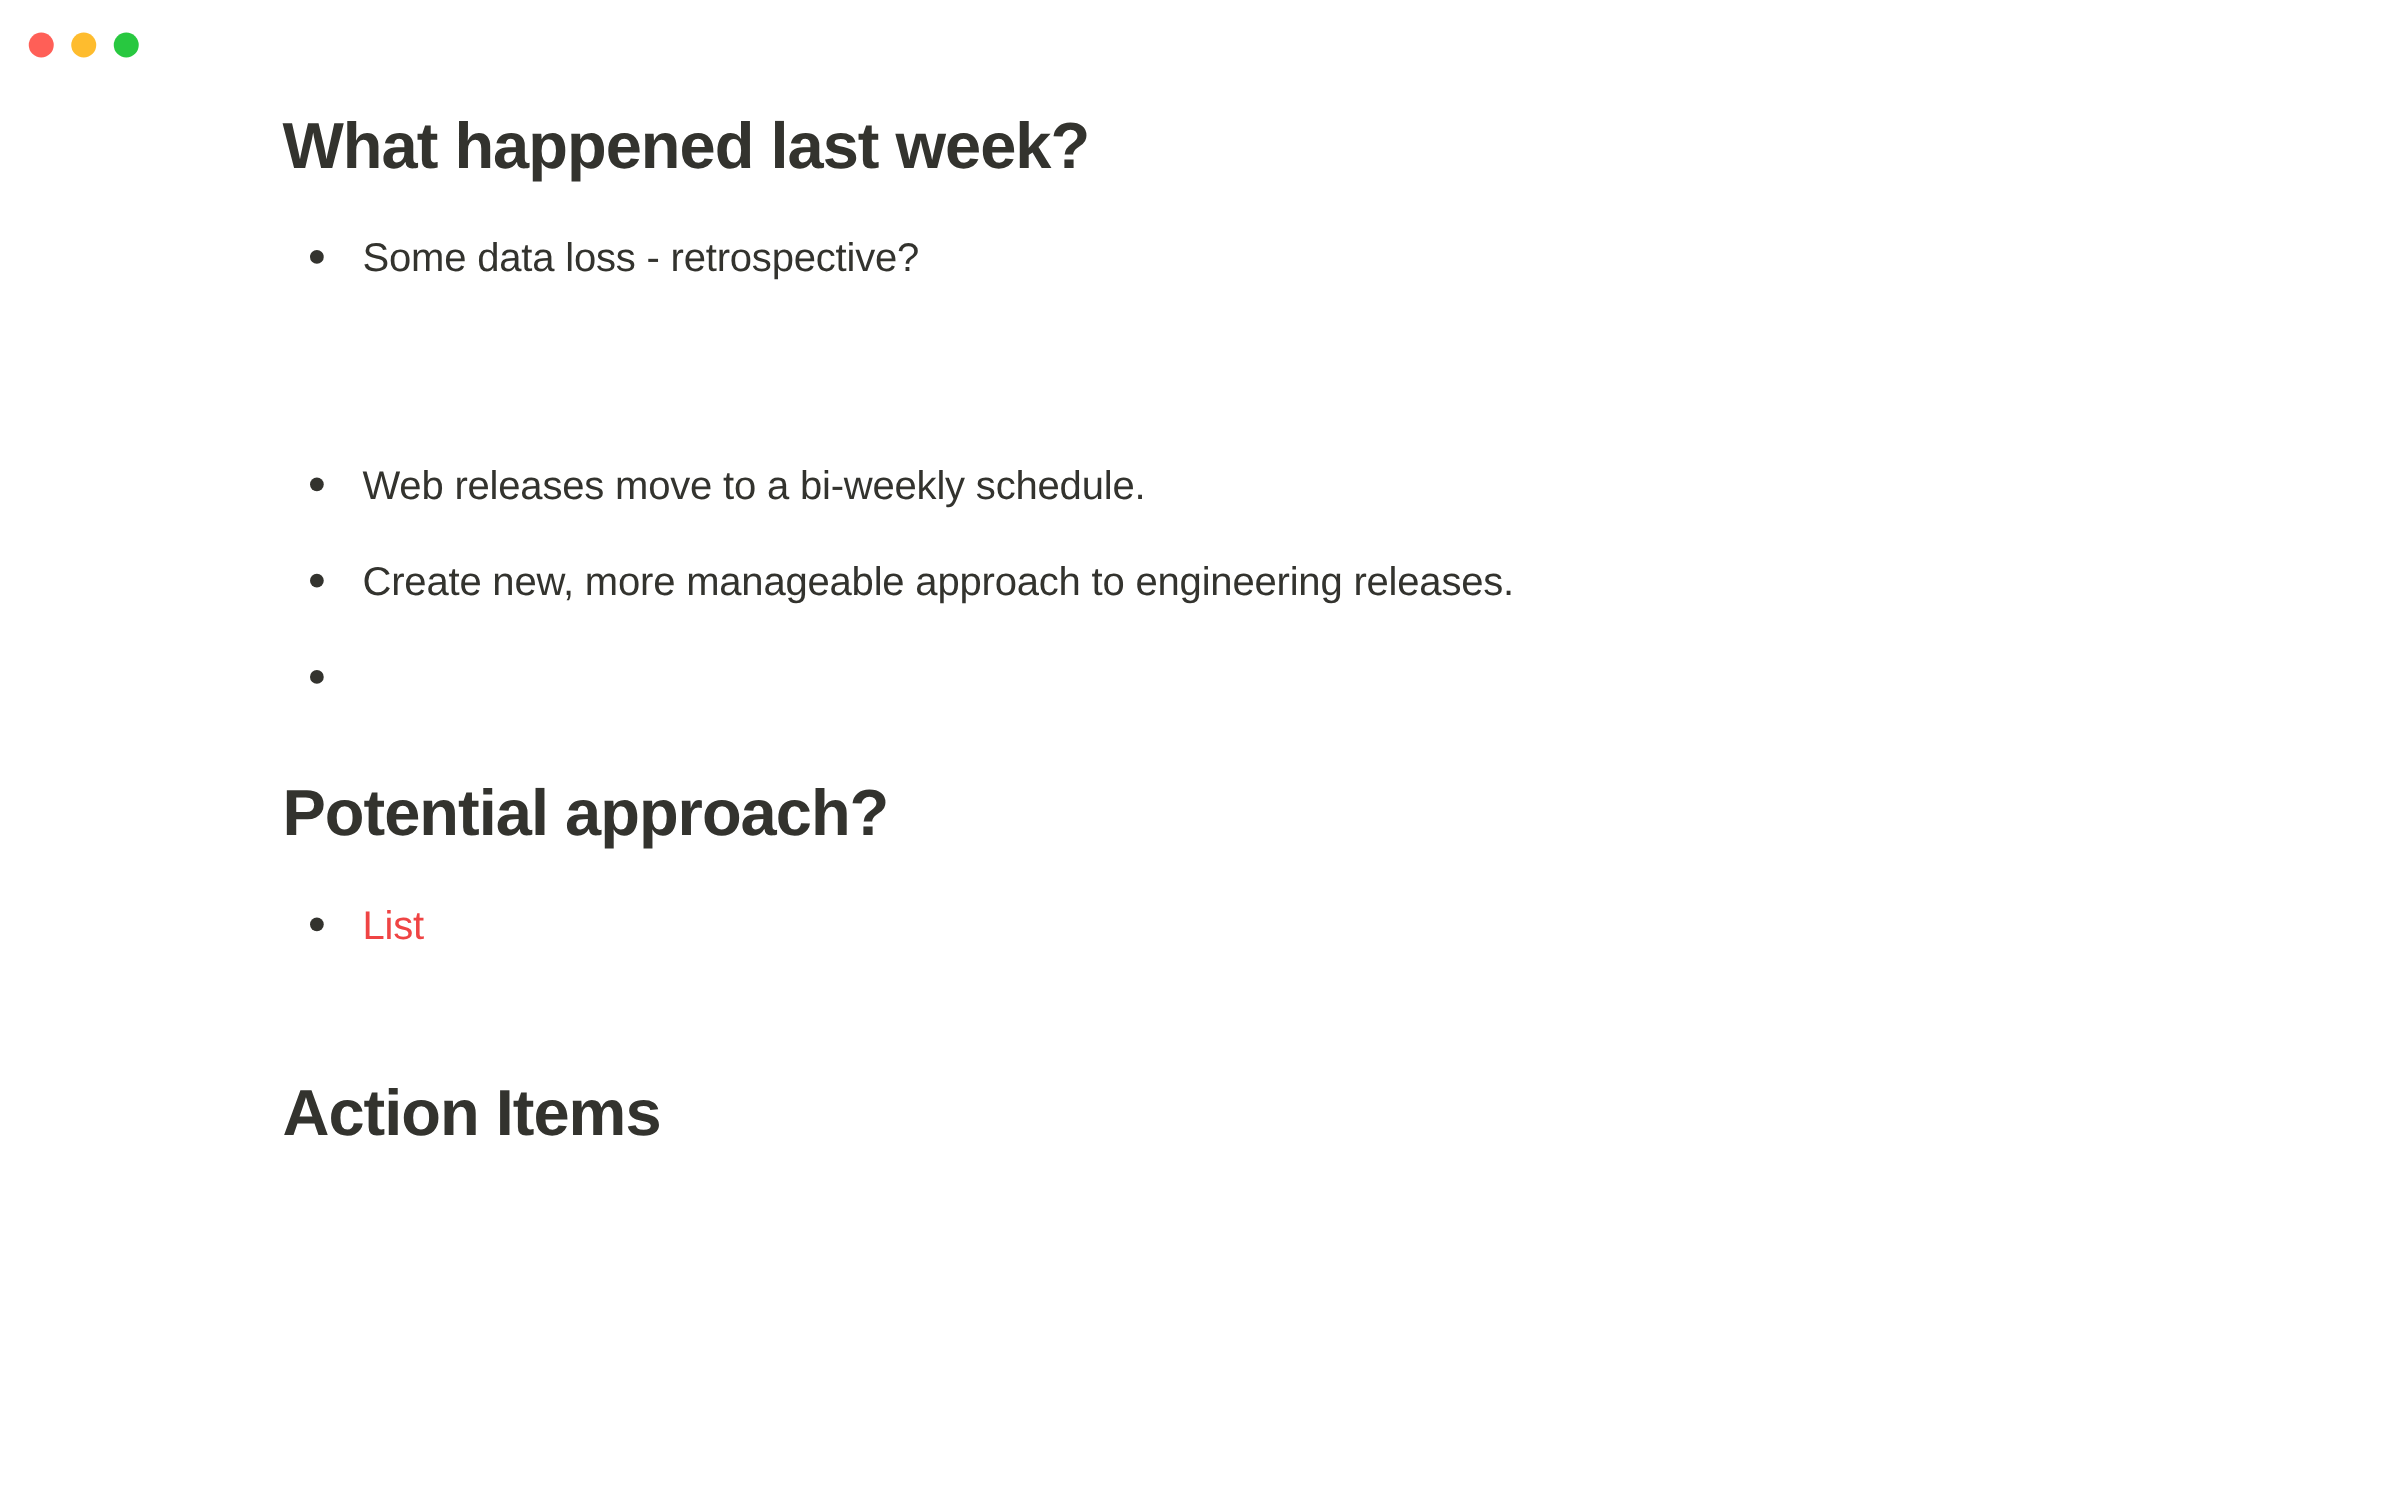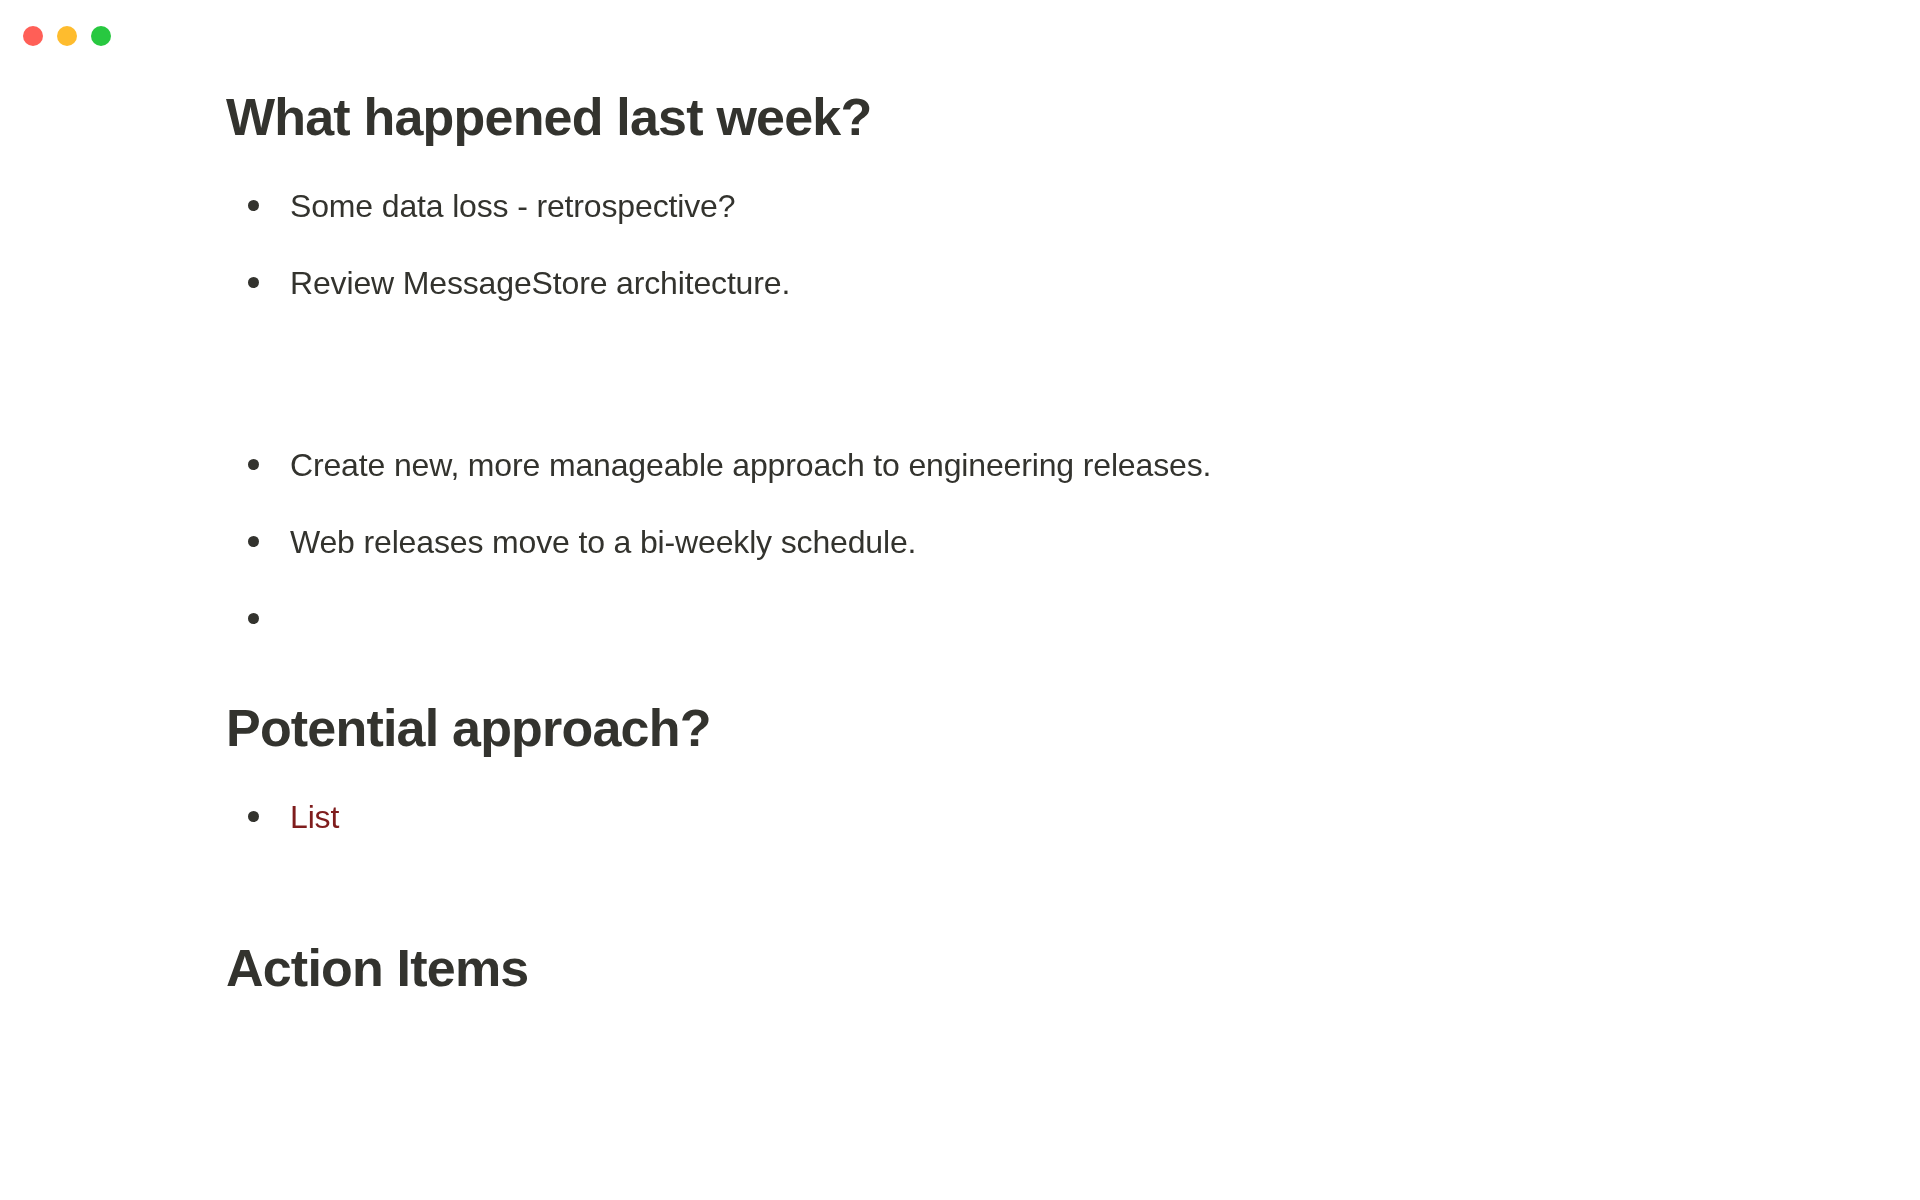--- a/index.html
+++ b/index.html
@@ -100,21 +100,21 @@
   .bullet-item .dot {
     position: absolute;
     left: 22px;
     top: 14px;
     width: 11px;
     height: 11px;
     border-radius: 50%;
     background: #33332e;
   }
 
-  .bullet-item.placeholder .text { color: #7f1d1d; }
+  .bullet-item.placeholder .text { color: #ef4444; }
 
   
   .gap-after-list-1 { height: 102px; }
   .gap-after-list-2 { height: 100px; }
   .gap-after-list-3 { height: 102px; }
   .heading-to-list  { height: 3px; }
 </style>
 </head>
 <body>
 
@@ -132,39 +132,35 @@
     <div class="content">
 
       <div class="section">
         <h2 class="heading">What happened last week?</h2>
         <div class="heading-to-list"></div>
         <ul class="bullets">
           <li class="bullet-item">
             <span class="dot"></span>
             <span class="text">Some data loss - retrospective?</span>
           </li>
-          <li class="bullet-item">
-            <span class="dot"></span>
-            <span class="text">Review MessageStore architecture.</span>
-          </li>
         </ul>
       </div>
 
       <div class="gap-after-list-1"></div>
 
       <div class="section">
         <div class="heading-to-list"></div>
         <ul class="bullets">
           <li class="bullet-item">
             <span class="dot"></span>
-            <span class="text">Create new, more manageable approach to engineering releases.</span>
+            <span class="text">Web releases move to a bi-weekly schedule.</span>
           </li>
           <li class="bullet-item">
             <span class="dot"></span>
-            <span class="text">Web releases move to a bi-weekly schedule.</span>
+            <span class="text">Create new, more manageable approach to engineering releases.</span>
           </li>
           <li class="bullet-item">
             <span class="dot"></span>
           </li>
         </ul>
       </div>
 
       <div class="gap-after-list-2"></div>
 
       <div class="section">

